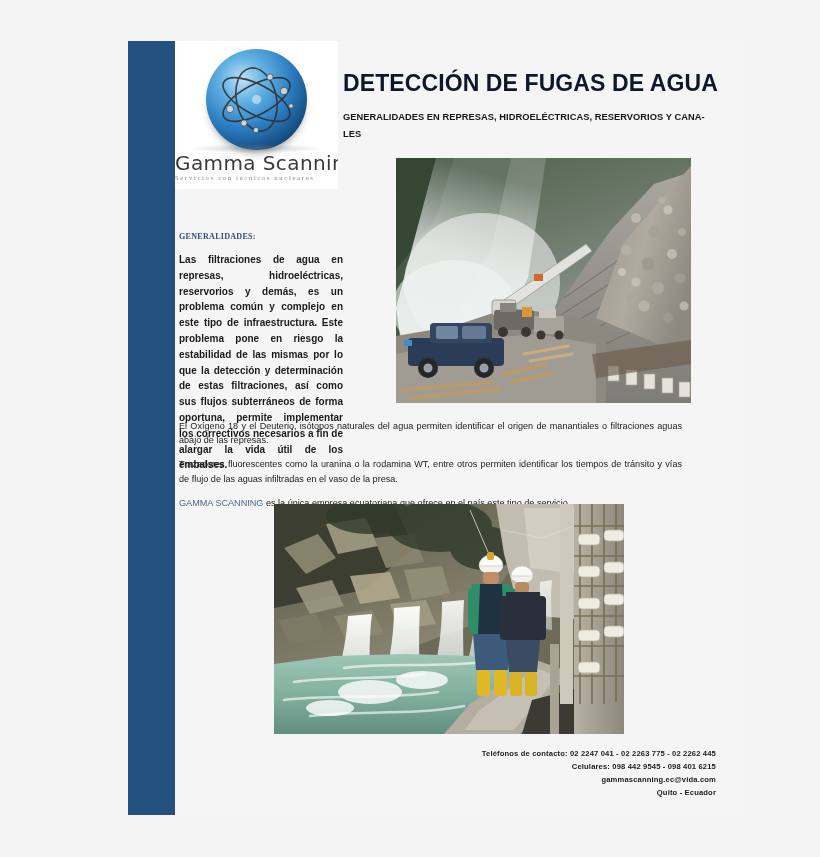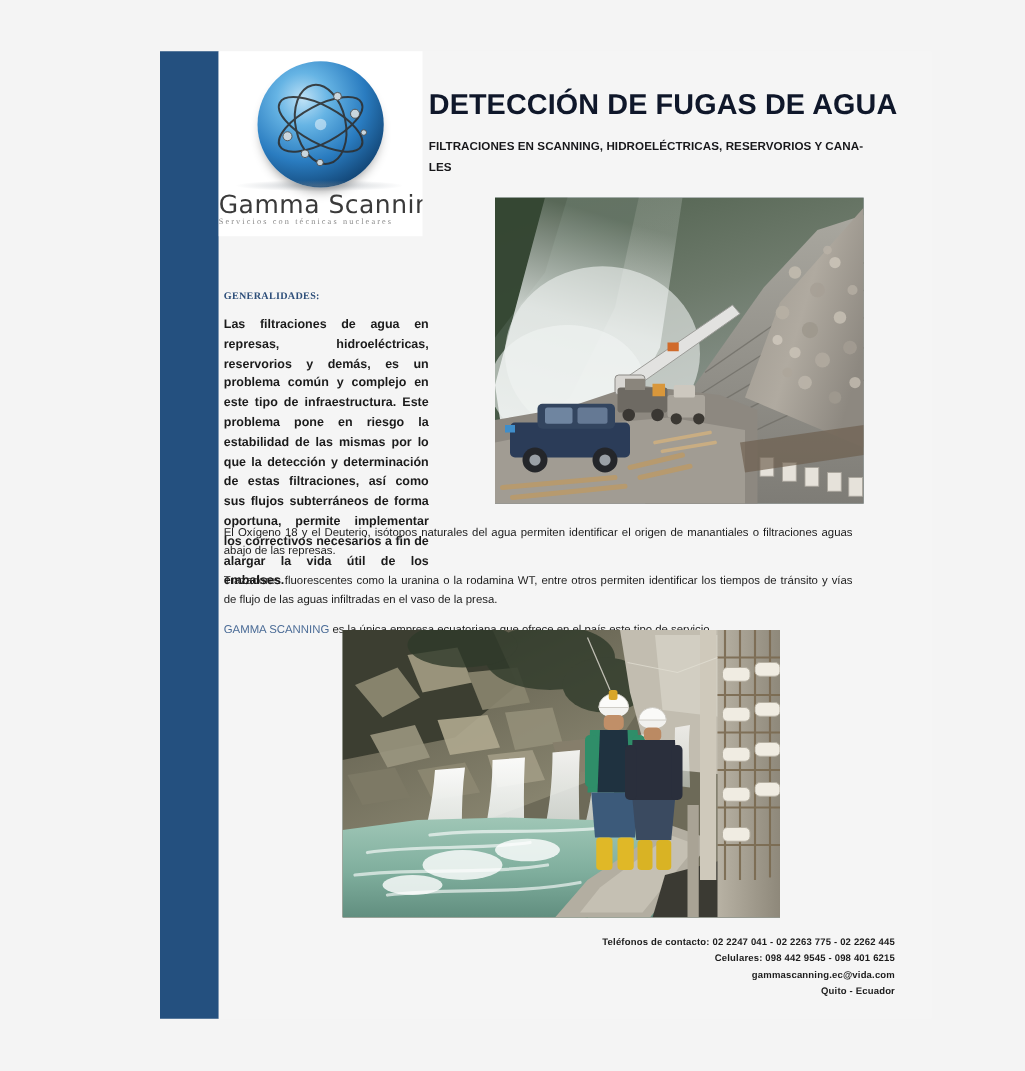--- a/index.html
+++ b/index.html
@@ -256,21 +256,21 @@
             <circle cx="50.5" cy="50.5" r="4.6" fill="#e9f4fb" opacity="0.55"></circle>
           </svg>
         </div>
         <div id="logo-shadow"></div>
         <div id="logo-wordmark">Gamma Scanning</div>
         <div id="logo-tagline">Servicios con técnicas nucleares</div>
       </div>
 
       <div id="title-block">
         <h1 id="doc-title">DETECCIÓN DE FUGAS DE AGUA</h1>
-        <div id="doc-subtitle">FILTRACIONES EN SCANNING, HIDROELÉCTRICAS, RESERVORIOS Y CANA-LES</div>
+        <div id="doc-subtitle">GENERALIDADES EN REPRESAS, HIDROELÉCTRICAS, RESERVORIOS Y CANA-LES</div>
       </div>
     </div>
 
     <div id="photo-dam">
       <svg width="295" height="245" viewBox="0 0 295 245" preserveAspectRatio="none">
         <defs>
           <linearGradient id="gSky" x1="0" y1="0" x2="0.4" y2="1">
             <stop offset="0%" stop-color="#4e5f4c"></stop>
             <stop offset="45%" stop-color="#6d7a6b"></stop>
             <stop offset="100%" stop-color="#9aa3a0"></stop>

